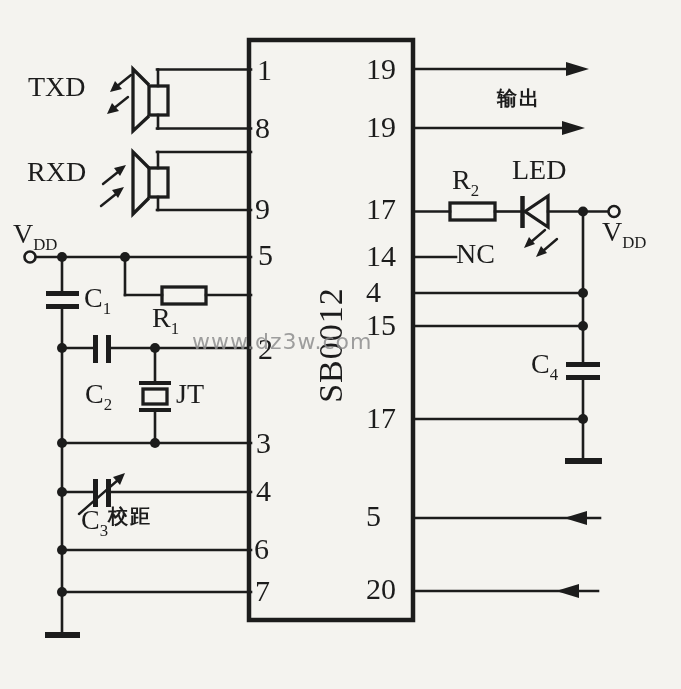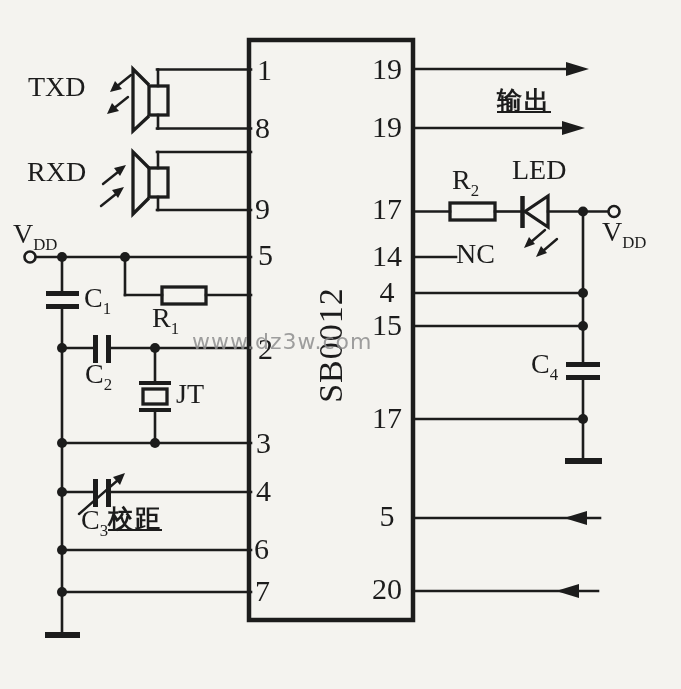--- a/index.html
+++ b/index.html
@@ -5,24 +5,24 @@
   html,body{margin:0;padding:0;background:#e8e8e6;}
   .canvas{
     position:relative;width:681px;height:689px;overflow:hidden;
     background:#f4f3ef;
     font-family:"Liberation Serif","DejaVu Serif",serif;
     color:#1c1c1c;
   }
   .canvas svg{position:absolute;left:0;top:0;}
   .lbl{position:absolute;white-space:nowrap;line-height:1;color:#1c1c1c;}
   .pin{font-size:30px;}
-  .pin-r{width:42px;text-align:center;}
+  .pin-r{width:42px;text-align:left;}
   .comp{font-size:28px;}
   .comp sub{font-size:0.60em;line-height:0;}
-  .cjk{font-size:25px;font-weight:bold;letter-spacing:2px;text-decoration:underline;}
+  .cjk{font-size:20px;font-weight:bold;letter-spacing:2px;}
   .ic-name{
     left:331px;top:345px;font-size:34px;letter-spacing:1px;
     transform:translate(-50%,-50%) rotate(-90deg);transform-origin:center;
   }
   .watermark{
     left:192px;top:331px;font-size:22px;
     font-family:"DejaVu Sans","Liberation Sans",sans-serif;
     color:#8f8f8f;letter-spacing:1px;opacity:.85;
   }
   .wire{stroke:#1c1c1c;stroke-width:2.6;stroke-linecap:square;fill:none;}
@@ -205,21 +205,21 @@
   <div class="lbl pin pin-r" style="left:366px;top:574px">20</div>
 
   <div class="lbl comp" style="left:28px;top:73px">TXD</div>
   <div class="lbl comp" style="left:27px;top:158px">RXD</div>
 
   <div class="lbl comp" style="left:13px;top:220px"><span>V</span><sub>DD</sub></div>
   <div class="lbl comp" style="left:602px;top:218px"><span>V</span><sub>DD</sub></div>
 
   <div class="lbl comp" style="left:84px;top:284px"><span>C</span><sub>1</sub></div>
   <div class="lbl comp" style="left:152px;top:304px"><span>R</span><sub>1</sub></div>
-  <div class="lbl comp" style="left:85px;top:360px"><span>C</span><sub>2</sub></div>
+  <div class="lbl comp" style="left:85px;top:380px"><span>C</span><sub>2</sub></div>
   <div class="lbl comp" style="left:176px;top:380px">JT</div>
   <div class="lbl comp" style="left:81px;top:506px"><span>C</span><sub>3</sub></div>
   <div class="lbl comp" style="left:452px;top:166px"><span>R</span><sub>2</sub></div>
   <div class="lbl comp" style="left:512px;top:156px">LED</div>
   <div class="lbl comp" style="left:456px;top:240px">NC</div>
   <div class="lbl comp" style="left:531px;top:350px"><span>C</span><sub>4</sub></div>
 
   <div class="lbl cjk" style="left:497px;top:88px">输出</div>
   <div class="lbl cjk" style="left:108px;top:506px">校距</div>
 

